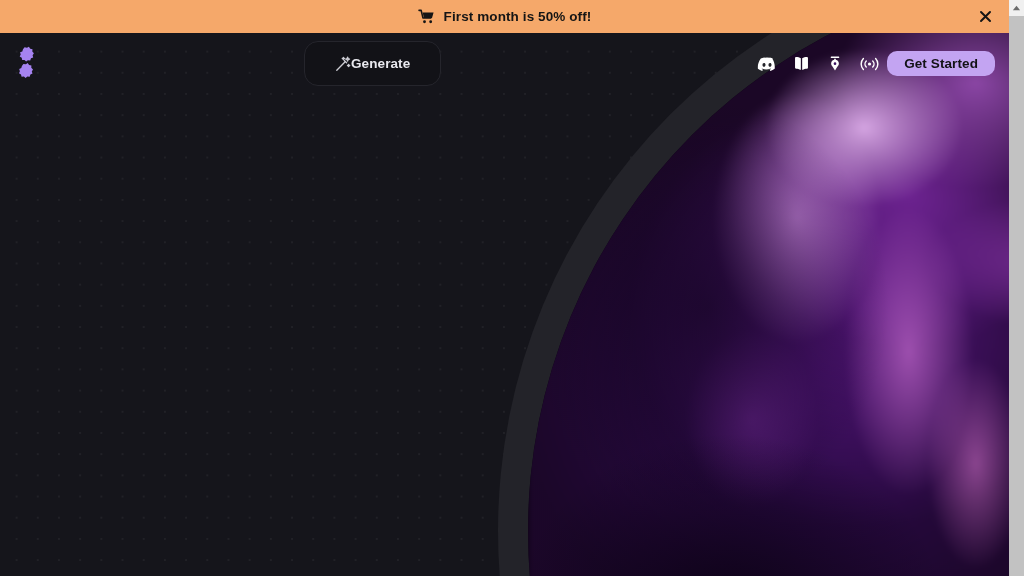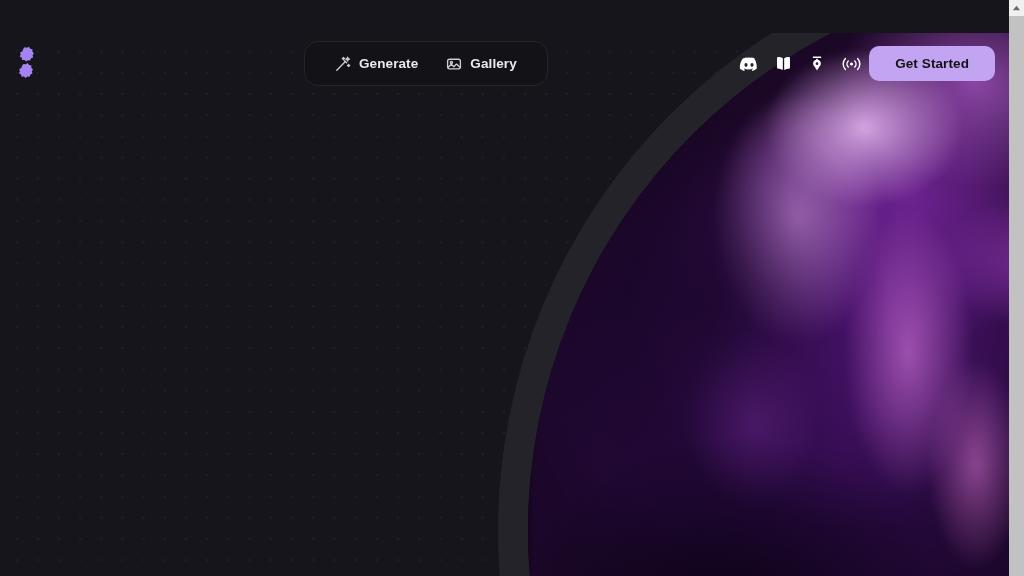--- a/index.html
+++ b/index.html
@@ -122,21 +122,21 @@
     position:absolute; left:304px; top:8px;
     height:45px;
     display:flex; align-items:center;
     gap:0px;
     padding:0 16px;
     background:#121217;
     border:1px solid #25252c;
     border-radius:14px;
   }
   .nav-item {
-    display:flex; align-items:center; gap:8px;
+    display:flex; align-items:center; 
     padding:0 14px; height:43px;
     color:#e9e9ef;
     font-size:13.5px; font-weight:bold;
     letter-spacing:.1px;
     cursor:pointer; white-space:nowrap;
   }
   .nav-item svg { width:16px; height:16px; display:block; flex:none; opacity:.92; }
 
   
   #header-actions {
@@ -145,21 +145,21 @@
     display:flex; align-items:center; gap:0px;
   }
   .action-icon {
     width:34px; height:34px;
     display:flex; align-items:center; justify-content:center;
     cursor:pointer;
   }
   .action-icon svg { display:block; }
   #get-started-btn {
     margin-left:1px;
-    height:35px; padding:0 26px;
+    height:25px; padding:0 17px;
     background:#c3a4f2;
     color:#131216;
     font-size:13.5px; font-weight:bold;
     letter-spacing:.1px;
     border:none; border-radius:10px;
     cursor:pointer;
     font-family:"Liberation Sans", sans-serif;
     white-space:nowrap;
   }
 
@@ -192,20 +192,38 @@
   <div id="page">
 
     <div id="hero-bg">
       <div id="hero-ring"></div>
       <div id="hero-disc">
         <div id="nebula"></div>
         <div id="nebula-veil"></div>
       </div>
     </div>
 
+    <div id="promo-banner">
+      <div class="promo-inner">
+        <span>
+          <svg class="cart-icon" viewBox="0 0 20 18" fill="none" stroke="#151515" stroke-width="1.9" stroke-linecap="round" stroke-linejoin="round">
+            <path d="M1 1.6h2.6l2.1 9.1h9.4"></path>
+            <path d="M5.4 4.2h13.1l-1.9 6.5H6.9" fill="#151515" stroke="none"></path>
+            <circle cx="7.6" cy="15.3" r="1.7" fill="#151515" stroke="none"></circle>
+            <circle cx="15" cy="15.3" r="1.7" fill="#151515" stroke="none"></circle>
+          </svg>
+        </span>
+        <span class="promo-text">First month is 50% off!</span>
+      </div>
+      <div id="banner-close">
+        <svg viewBox="0 0 16 16" fill="none" stroke="#151515" stroke-width="2.1" stroke-linecap="round">
+          <path d="M3.2 3.2l9.6 9.6M12.8 3.2l-9.6 9.6"></path>
+        </svg>
+      </div>
+    </div>
 
     <div id="header">
 
       <div id="brand-logo">
         <svg viewBox="0 0 27 36" fill="#a583f0">
           <path d="M13.6 1.3l2.4.5 1.9-1.1 1.3 2 2.3.6-.2 2.3 1.6 1.7-1.3 1.9.6 2.3-2.2.8-.8 2.2-2.3-.3-1.8 1.4-1.6-1.7-2.3.1-.5-2.3-2-1.2 1-2.1-.6-2.2 2.2-.8.7-2.2z"></path>
           <path d="M12.4 17.9l2.5.4 1.8-1.2 1.4 1.9 2.3.5-.1 2.3 1.7 1.6-1.2 2 .7 2.2-2.1.9-.7 2.3-2.4-.2-1.7 1.5-1.7-1.6-2.3.2-.6-2.3-2-1.1.9-2.1-.7-2.2 2.1-.9.6-2.2z"></path>
           <path d="M7.2 13.4l12.1-9.9 1.6 2.1-12.1 9.9z" opacity="0"></path>
         </svg>
       </div>
@@ -219,30 +237,20 @@
               <path d="M9.2 4.4l2.4 2.4"></path>
               <path d="M12.6 1.2l.5 1.4 1.4.5-1.4.5-.5 1.4-.5-1.4-1.4-.5 1.4-.5z"></path>
               <path d="M8.4 1.4l.3.8.8.3-.8.3-.3.8-.3-.8-.8-.3.8-.3z"></path>
               <path d="M13.6 8.4l.3.8.8.3-.8.3-.3.8-.3-.8-.8-.3.8-.3z"></path>
             </svg>
           </span>
           <span>Generate</span>
         </div>
 
 
-        <div class="nav-item">
-          <span>
-            <svg viewBox="0 0 16 16" fill="none" stroke="#dcdce4" stroke-width="1.35" stroke-linecap="round" stroke-linejoin="round">
-              <rect x="1.6" y="3.2" width="12.8" height="9.6" rx="2"></rect>
-              <circle cx="5.4" cy="6.6" r="1.1"></circle>
-              <path d="M1.9 11.4l3.4-3.1 2.6 2.4 2.6-2.6 3.7 3.4"></path>
-            </svg>
-          </span>
-          <span>Gallery</span>
-        </div>
 
 
       </nav>
 
       <div id="header-actions">
 
         <div class="action-icon">
           <span>
             <svg width="20" height="20" viewBox="0 0 20 20" fill="#ffffff">
               <path d="M16.3 4.6a14 14 0 0 0-3.5-1.1l-.2.4a12.6 12.6 0 0 1 2.9 1.1 11.7 11.7 0 0 0-10.9 0 12.6 12.6 0 0 1 2.9-1.1l-.2-.4a14 14 0 0 0-3.5 1.1C1.2 8.1.6 11.5.9 14.8a14.3 14.3 0 0 0 4.3 2.2l.9-1.4a9.4 9.4 0 0 1-1.4-.7l.3-.3a10 10 0 0 0 8.6 0l.3.3a9.4 9.4 0 0 1-1.4.7l.9 1.4a14.3 14.3 0 0 0 4.3-2.2c.4-3.8-.6-7.2-2.4-10.2zM7 12.7c-.9 0-1.5-.8-1.5-1.8S6.1 9.1 7 9.1s1.6.8 1.5 1.8-.6 1.8-1.5 1.8zm6 0c-.9 0-1.5-.8-1.5-1.8s.6-1.8 1.5-1.8 1.6.8 1.5 1.8-.6 1.8-1.5 1.8z"></path>

